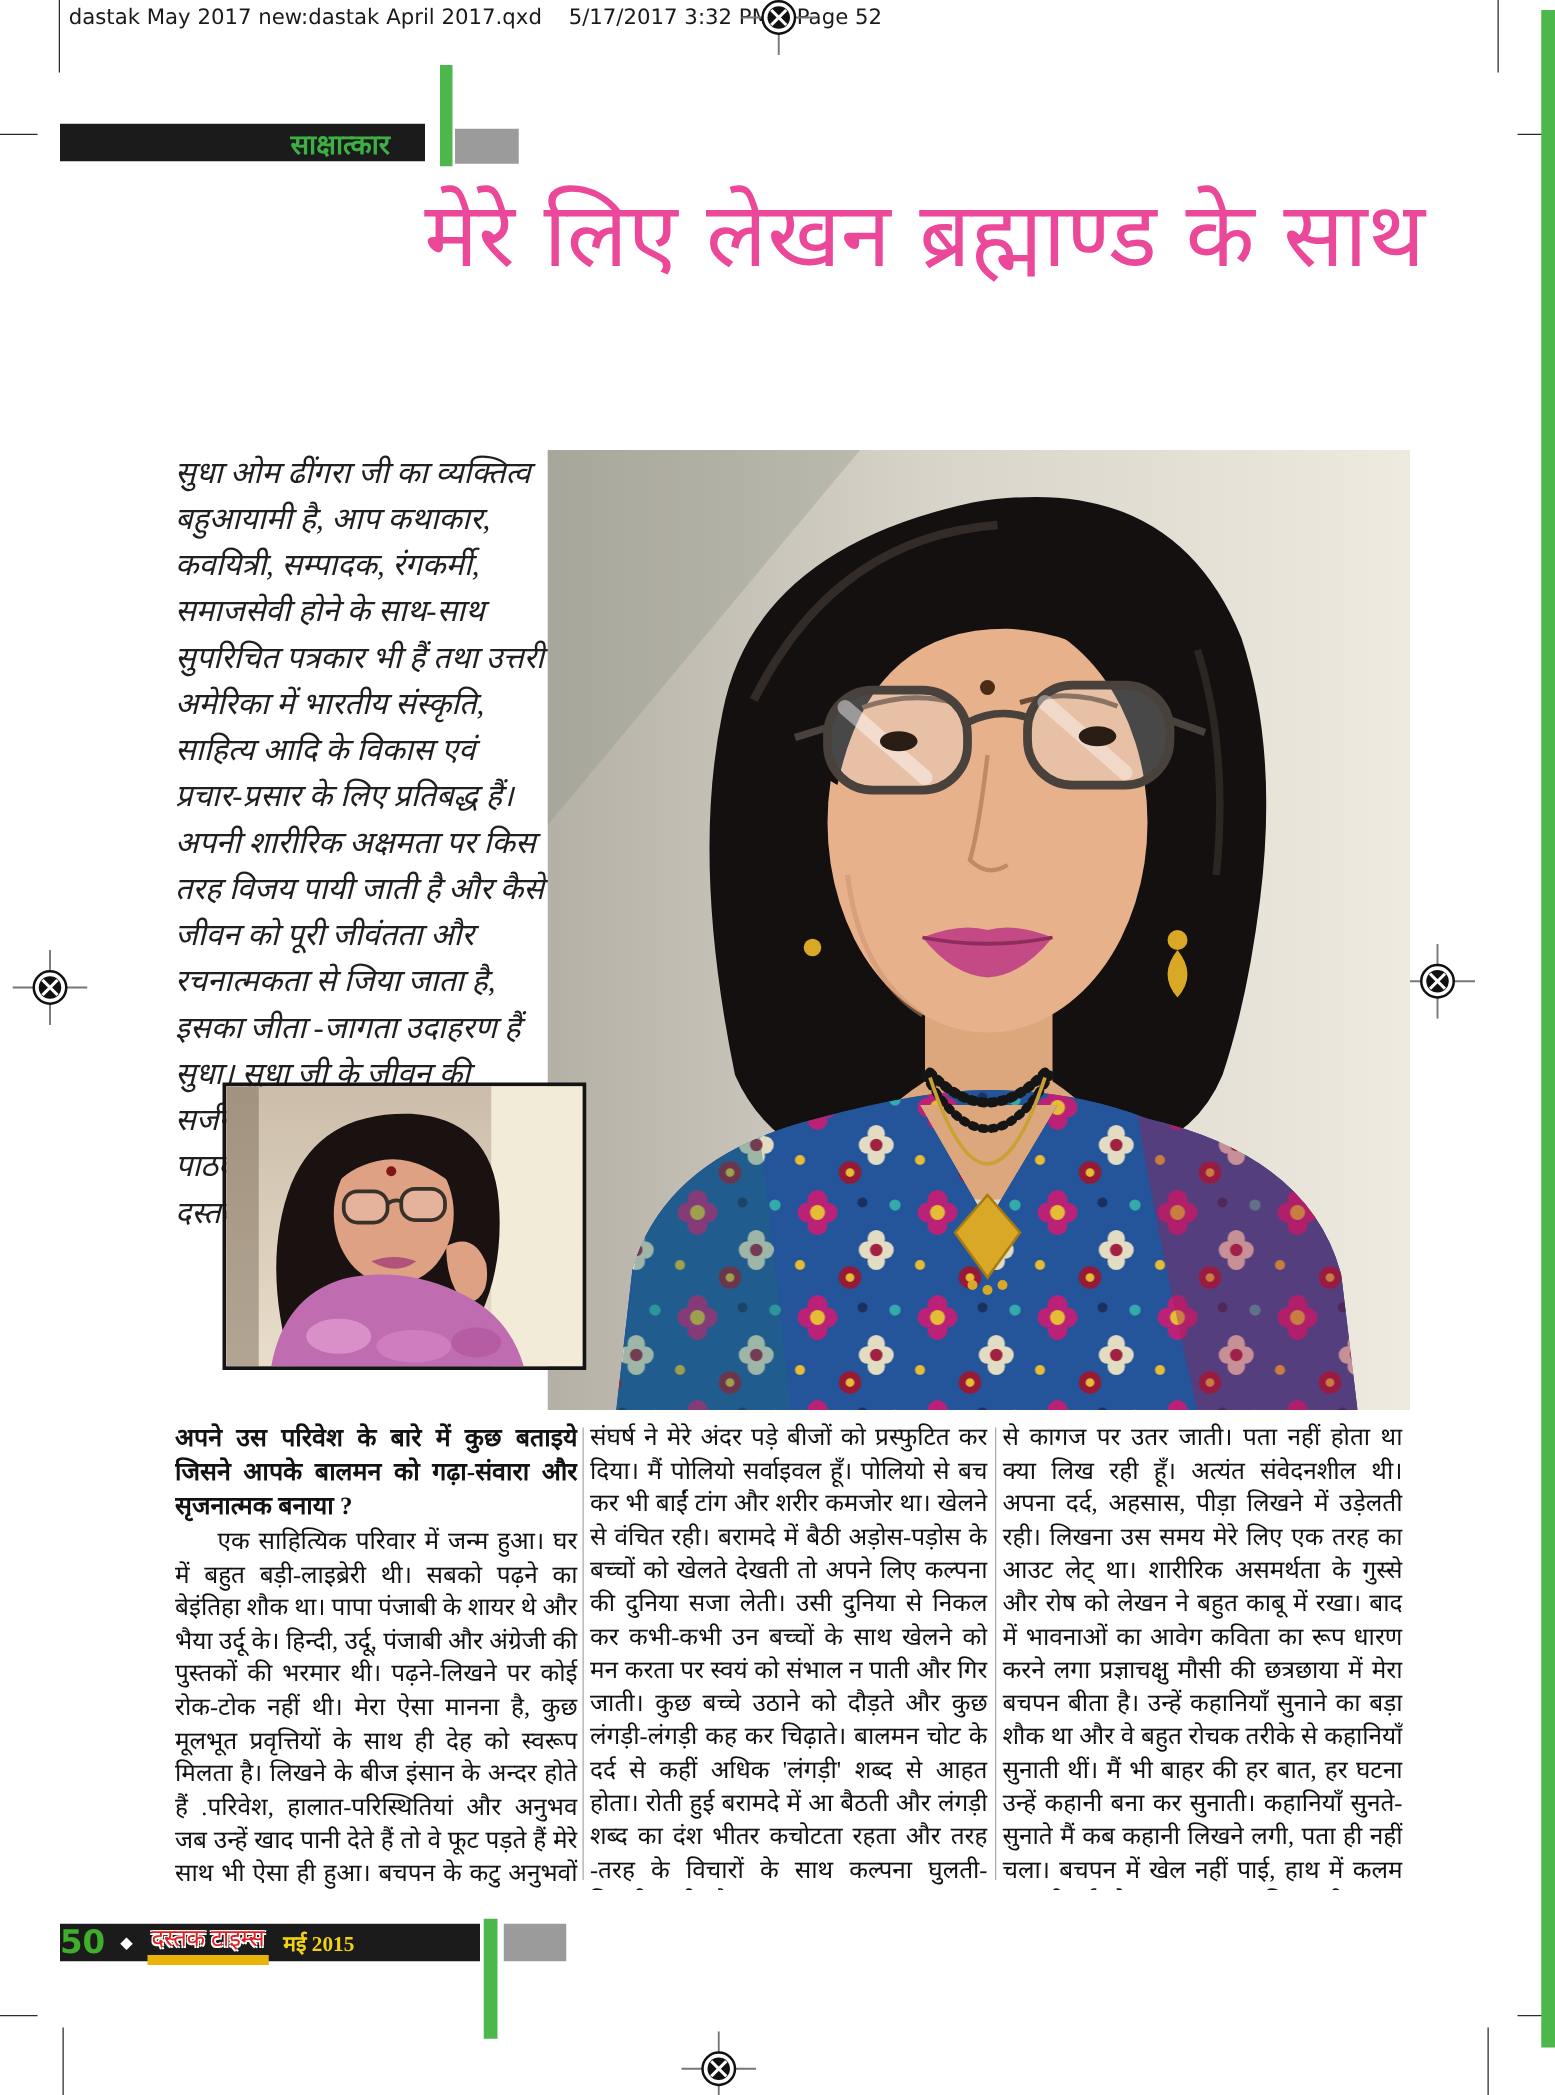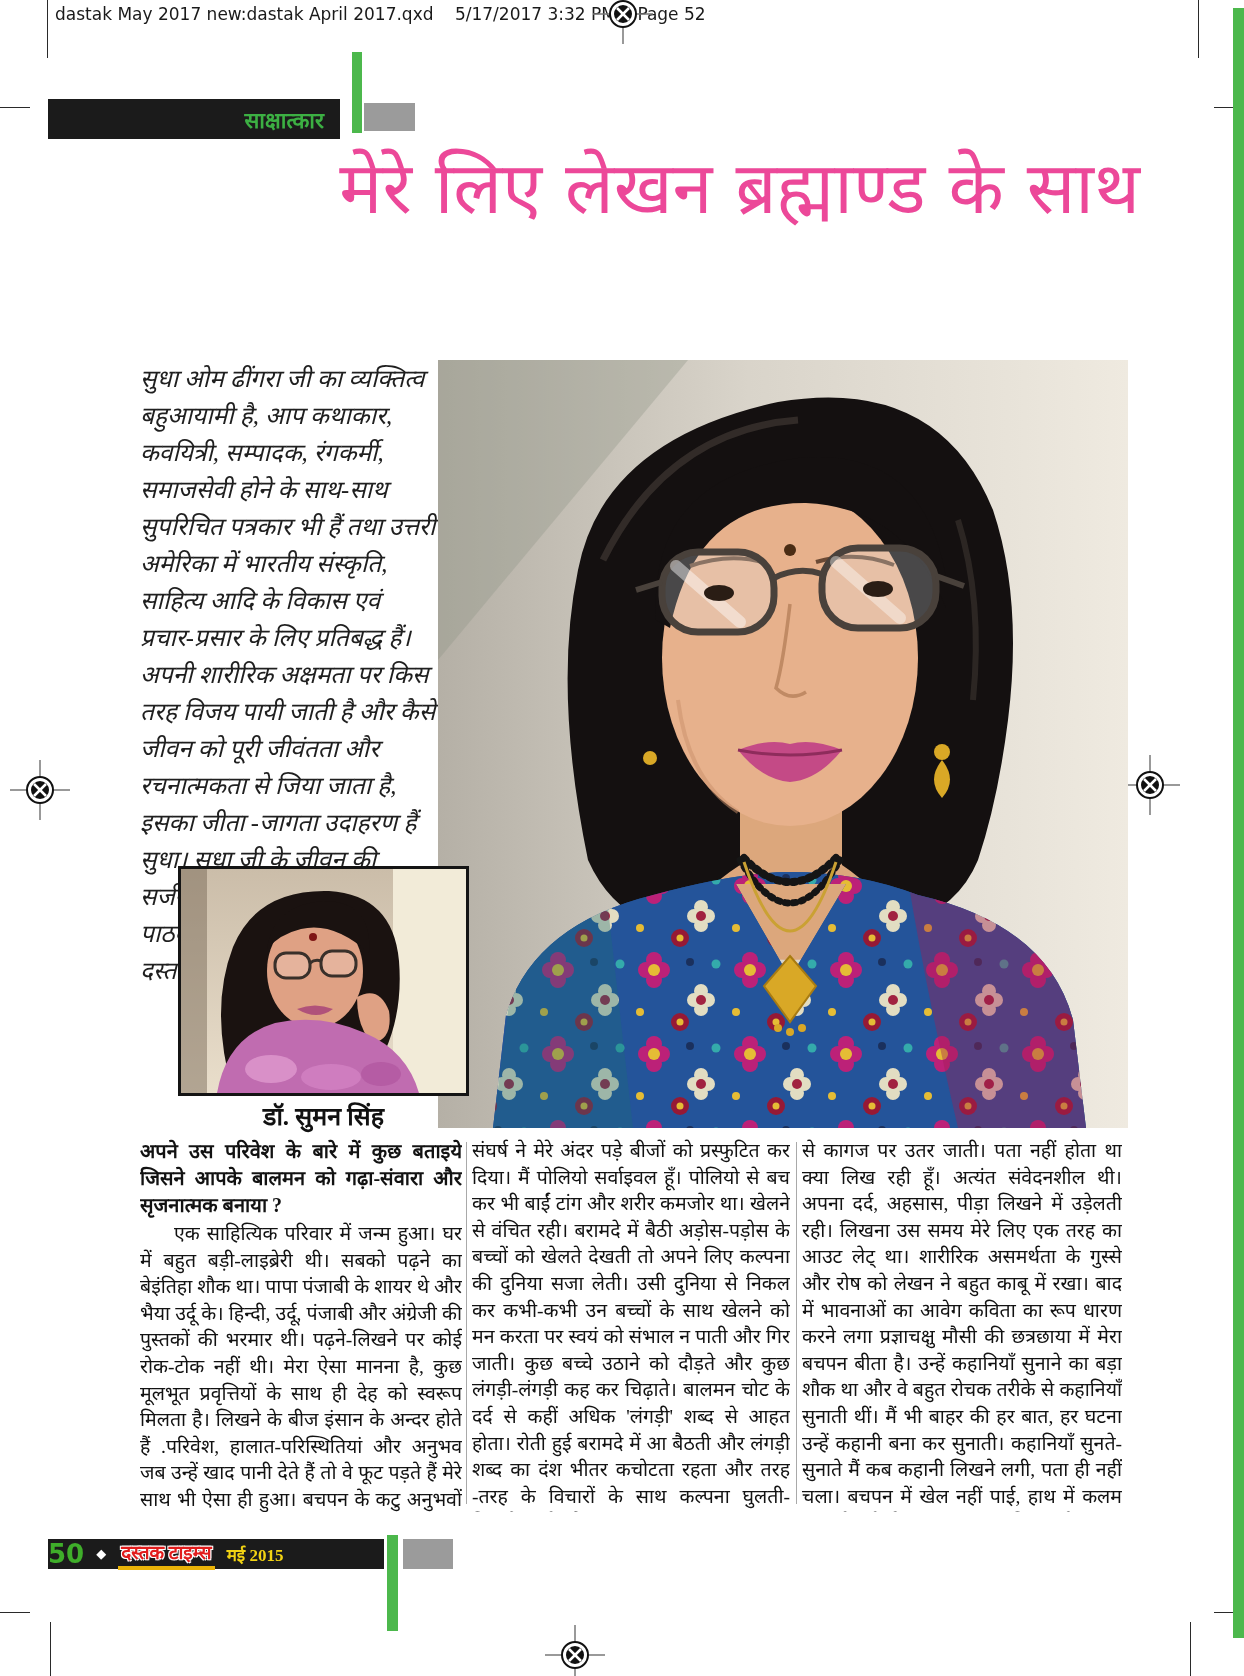--- a/index.html
+++ b/index.html
@@ -11,22 +11,22 @@
         font-size:17px;color:#1a1a1a;white-space:nowrap;}
   .proof-header span{margin-right:16px;margin-top:36px;}
   .cropline{position:absolute;background:#2a2a2a;}
   .v-line{width:1px;}
   .h-line{height:1px;}
   .regmark{position:absolute;}
 
   
   .edge-strip{position:absolute;left:1233px;top:8px;width:11px;height:1630px;background:#4cb84c;}
   .accent-bar-top{position:absolute;left:352px;top:52px;width:10px;height:81px;background:#4cb84c;}
-  .section-bar{position:absolute;left:48px;top:99px;width:292px;height:40px;background:#1b1b1b;
-        display:flex;align-items:center;justify-content:flex-end;padding-right:16px;box-sizing:border-box;}
+  .section-bar{position:absolute;left:48px;top:99px;width:292px;height:30px;background:#1b1b1b;
+        display:flex;align-items:center;justify-content:flex-end;padding-right:28px;box-sizing:border-box;}
   .section-label{color:#3cb043;font-size:22px;font-weight:bold;}
   .gray-block-top{position:absolute;left:364px;top:103px;width:51px;height:28px;background:#9b9b9b;}
 
   
   .headline{position:absolute;left:100px;top:136px;width:1040px;text-align:right;
         font-family:"DejaVu Sans","Liberation Sans",sans-serif;font-weight:400;color:#ec4899;}
   .headline .hl1{font-size:72px;line-height:104px;}
   .headline .hl2{font-size:72px;line-height:104px;}
 
   
@@ -52,23 +52,23 @@
   .question{font-weight:bold;font-size:20px;line-height:27px;display:block;margin-bottom:2px;}
   .answer{display:block;text-indent:34px;}
 
   
   .footer-bar{position:absolute;left:48px;top:1539px;width:336px;height:30px;background:#1b1b1b;
         display:flex;align-items:center;gap:12px;
         padding-right:18px;box-sizing:border-box;}
   .page-number{color:#3fae2a;font-family:"DejaVu Sans","Liberation Sans",sans-serif;
         font-weight:900;font-size:26px;line-height:30px;}
   .diamond{color:#ffffff;font-size:13px;}
-  .magazine-logo{color:#e11d1d;font-weight:700;font-size:19px;
+  .magazine-logo{color:#e11d1d;font-weight:400;font-size:19px;
         text-shadow:-1px -1px 0 #fff,1px -1px 0 #fff,-1px 1px 0 #fff,1px 1px 0 #fff;
-        border-bottom:4px solid #eab308;padding:0 3px 1px 3px;}
+        border-bottom:8px solid #eab308;padding:0 3px 1px 3px;}
   .issue-date{color:#f2d313;font-weight:bold;font-size:17px;}
   .accent-bar-bottom{position:absolute;left:387px;top:1535px;width:11px;height:96px;background:#4cb84c;}
   .gray-block-bottom{position:absolute;left:403px;top:1539px;width:50px;height:30px;background:#9b9b9b;}
 </style>
 </head>
 <body>
 
 <div class="page">
 
   <div class="proof-header">
@@ -235,21 +235,20 @@
         <path d="M129,94 Q134,90 140,92" fill="none"></path>
       </g>
       <path d="M116,140 Q134,133 152,140 Q136,152 116,140 Z" fill="#b0527a"></path>
       <path d="M176,128 Q198,116 208,142 Q212,170 192,174 Q176,160 176,128 Z" fill="#dfa184"></path>
       <path d="M36,224 Q46,168 94,154 Q140,144 184,164 Q226,182 238,224 Z" fill="#c06cb0"></path>
       <ellipse cx="90" cy="200" rx="26" ry="14" fill="#e9a9d9" opacity="0.6"></ellipse>
       <ellipse cx="150" cy="208" rx="30" ry="13" fill="#d989c9" opacity="0.6"></ellipse>
       <ellipse cx="200" cy="205" rx="20" ry="12" fill="#a94b97" opacity="0.5"></ellipse>
     </svg>
   </div>
-  <div class="interviewer-caption">डॉ. सुमन सिंह</div>
 
   <div class="col col1">
     <span class="question">अपने उस परिवेश के बारे में कुछ बताइये जिसने आपके बालमन को गढ़ा-संवारा और सृजनात्मक बनाया ?</span>
     <span class="answer">एक साहित्यिक परिवार में जन्म हुआ। घर में बहुत बड़ी-लाइब्रेरी थी। सबको पढ़ने का बेइंतिहा शौक था। पापा पंजाबी के शायर थे और भैया उर्दू के। हिन्दी, उर्दू, पंजाबी और अंग्रेजी की पुस्तकों की भरमार थी। पढ़ने-लिखने पर कोई रोक-टोक नहीं थी। मेरा ऐसा मानना है, कुछ मूलभूत प्रवृत्तियों के साथ ही देह को स्वरूप मिलता है। लिखने के बीज इंसान के अन्दर होते हैं .परिवेश, हालात-परिस्थितियां और अनुभव जब उन्हें खाद पानी देते हैं तो वे फूट पड़ते हैं मेरे साथ भी ऐसा ही हुआ। बचपन के कटु अनुभवों और शारीरिक</span>
   </div>
   <div class="col-rule rule1"></div>
   <div class="col col2">
     <span>संघर्ष ने मेरे अंदर पड़े बीजों को प्रस्फुटित कर दिया। मैं पोलियो सर्वाइवल हूँ। पोलियो से बच कर भी बाईं टांग और शरीर कमजोर था। खेलने से वंचित रही। बरामदे में बैठी अड़ोस-पड़ोस के बच्चों को खेलते देखती तो अपने लिए कल्पना की दुनिया सजा लेती। उसी दुनिया से निकल कर कभी-कभी उन बच्चों के साथ खेलने को मन करता पर स्वयं को संभाल न पाती और गिर जाती। कुछ बच्चे उठाने को दौड़ते और कुछ लंगड़ी-लंगड़ी कह कर चिढ़ाते। बालमन चोट के दर्द से कहीं अधिक 'लंगड़ी' शब्द से आहत होता। रोती हुई बरामदे में आ बैठती और लंगड़ी शब्द का दंश भीतर कचोटता रहता और तरह -तरह के विचारों के साथ कल्पना घुलती- मिलती रहती और कलम</span>
   </div>
   <div class="col-rule rule2"></div>

